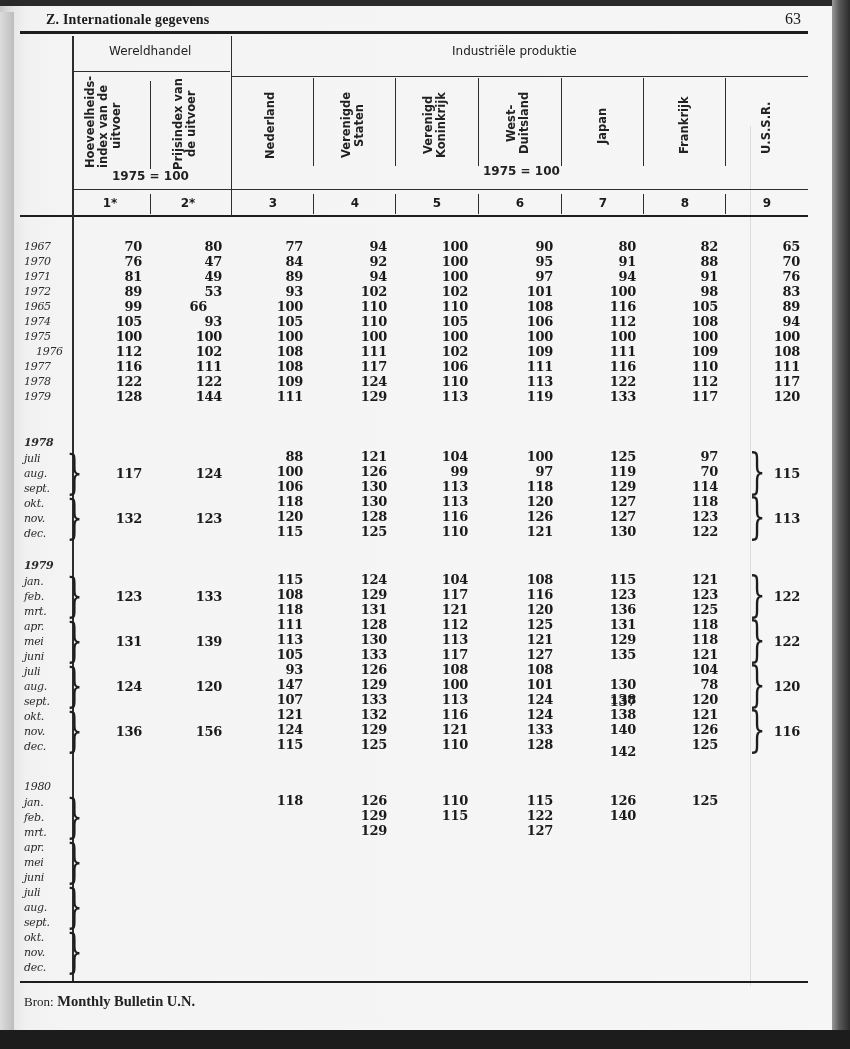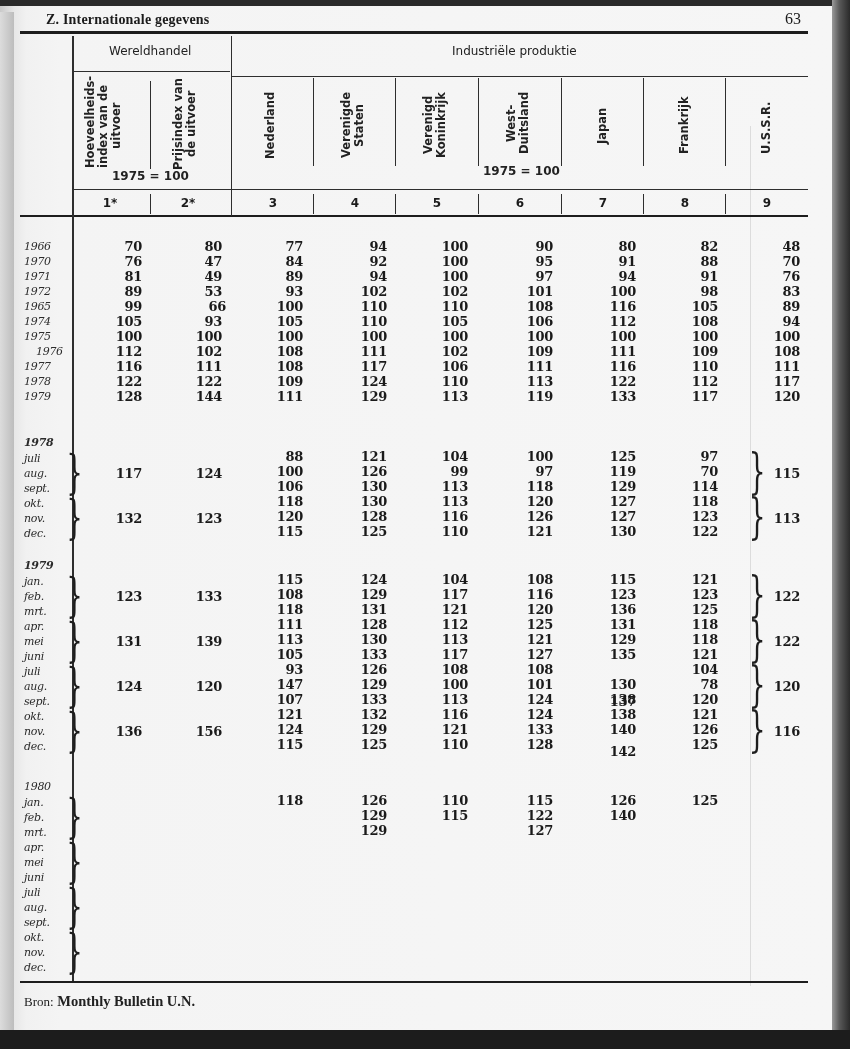--- a/index.html
+++ b/index.html
@@ -110,30 +110,30 @@
   <div class="colnum" style="left:158px;">2*</div>
   <div class="colnum" style="left:243px;">3</div>
   <div class="colnum" style="left:325px;">4</div>
   <div class="colnum" style="left:407px;">5</div>
   <div class="colnum" style="left:490px;">6</div>
   <div class="colnum" style="left:573px;">7</div>
   <div class="colnum" style="left:655px;">8</div>
   <div class="colnum" style="left:737px;">9</div>
 
   <div id="table-body">
-      <div class="rowlabel" style="top:234px;">1966</div>
+      <div class="rowlabel" style="top:234px;">1967</div>
       <div class="num" style="left:102px; top:233px;">70</div>
       <div class="num" style="left:182px; top:233px;">80</div>
       <div class="num" style="left:263px; top:233px;">77</div>
       <div class="num" style="left:347px; top:233px;">94</div>
       <div class="num" style="left:428px; top:233px;">100</div>
       <div class="num" style="left:513px; top:233px;">90</div>
       <div class="num" style="left:596px; top:233px;">80</div>
       <div class="num" style="left:678px; top:233px;">82</div>
-      <div class="num" style="left:760px; top:233px;">48</div>
+      <div class="num" style="left:760px; top:233px;">65</div>
       <div class="rowlabel" style="top:249px;">1970</div>
       <div class="num" style="left:102px; top:248px;">76</div>
       <div class="num" style="left:182px; top:248px;">47</div>
       <div class="num" style="left:263px; top:248px;">84</div>
       <div class="num" style="left:347px; top:248px;">92</div>
       <div class="num" style="left:428px; top:248px;">100</div>
       <div class="num" style="left:513px; top:248px;">95</div>
       <div class="num" style="left:596px; top:248px;">91</div>
       <div class="num" style="left:678px; top:248px;">88</div>
       <div class="num" style="left:760px; top:248px;">70</div>
@@ -152,21 +152,21 @@
       <div class="num" style="left:182px; top:278px;">53</div>
       <div class="num" style="left:263px; top:278px;">93</div>
       <div class="num" style="left:347px; top:278px;">102</div>
       <div class="num" style="left:428px; top:278px;">102</div>
       <div class="num" style="left:513px; top:278px;">101</div>
       <div class="num" style="left:596px; top:278px;">100</div>
       <div class="num" style="left:678px; top:278px;">98</div>
       <div class="num" style="left:760px; top:278px;">83</div>
       <div class="rowlabel" style="top:294px;">1965</div>
       <div class="num" style="left:102px; top:293px;">99</div>
-      <div class="num" style="left:186px; top:293px;">66</div>
+      <div class="num" style="left:167px; top:293px;">66</div>
       <div class="num" style="left:263px; top:293px;">100</div>
       <div class="num" style="left:347px; top:293px;">110</div>
       <div class="num" style="left:428px; top:293px;">110</div>
       <div class="num" style="left:513px; top:293px;">108</div>
       <div class="num" style="left:596px; top:293px;">116</div>
       <div class="num" style="left:678px; top:293px;">105</div>
       <div class="num" style="left:760px; top:293px;">89</div>
       <div class="rowlabel" style="top:309px;">1974</div>
       <div class="num" style="left:102px; top:308px;">105</div>
       <div class="num" style="left:182px; top:308px;">93</div>

